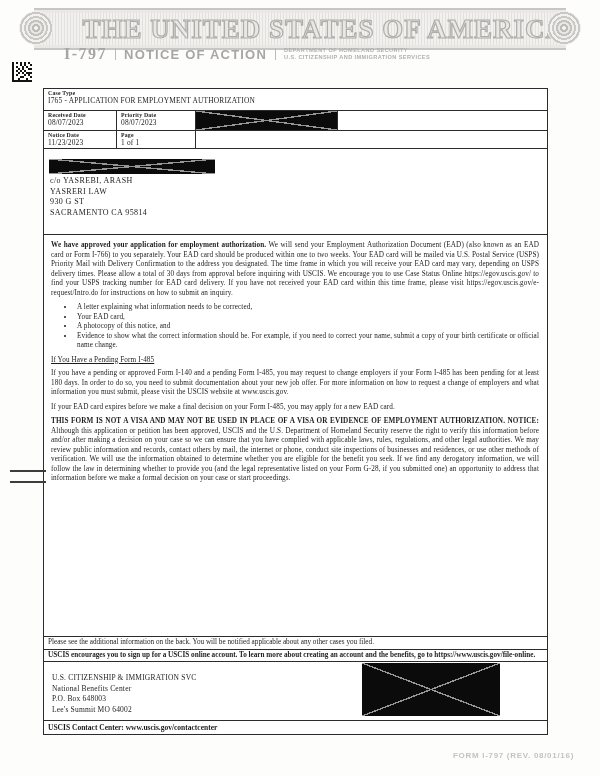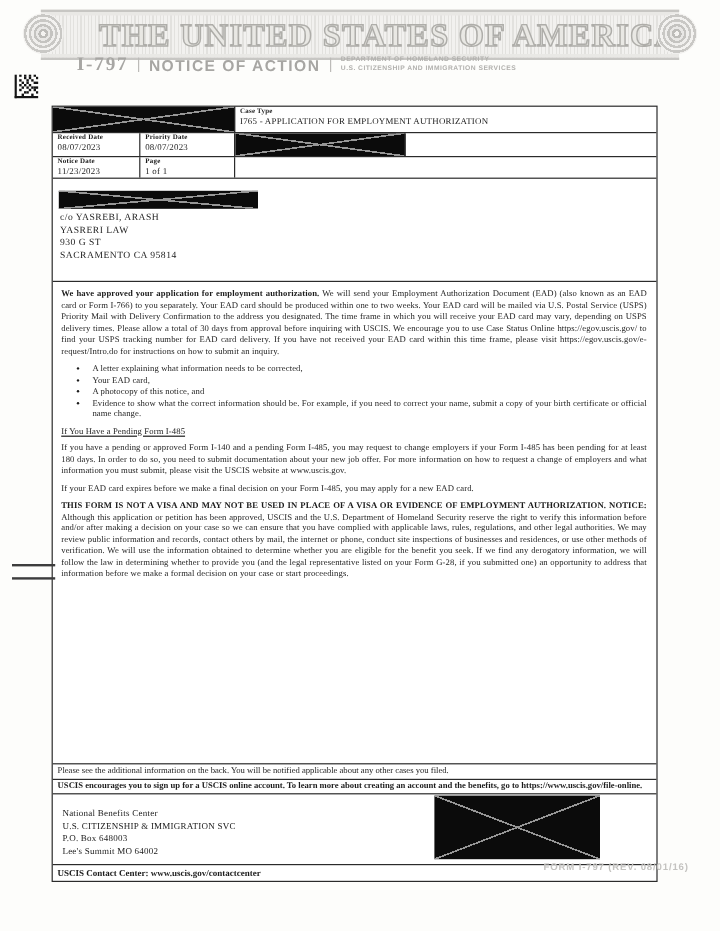--- a/index.html
+++ b/index.html
@@ -51,21 +51,21 @@
   
   .doc-table{
     position:absolute;left:43px;top:88px;width:505px;
     border:1px solid #2b2b2b;box-sizing:border-box;background:#fff;
   }
   .doc-table *{box-sizing:border-box;}
   .trow{display:flex;border-bottom:1px solid #2b2b2b;}
   .cell{padding:1px 4px;overflow:hidden;}
   .cell-label{font-weight:bold;font-size:5.8px;line-height:7px;letter-spacing:.2px;}
   .cell-value{font-size:7.4px;line-height:8.5px;letter-spacing:.2px;}
-  .r1{height:22px;}
+  .r1{height:22px;flex-direction:column;}
   .r1 .receipt-cell{width:152px;border-right:1px solid #2b2b2b;padding:0;}
   .r1 .case-cell{flex:1;}
   .r2{height:20px;}
   .r3{height:17px;border-bottom:none;justify-content:center;}
   .colA{width:73px;border-right:1px solid #2b2b2b;}
   .colB{width:79px;border-right:1px solid #2b2b2b;}
   .colC{flex:1;padding:0;display:flex;}
   .r2-redact{width:142px;height:100%;border-right:1px solid #2b2b2b;}
   
   .addr-section{position:relative;height:86px;border-top:1px solid #2b2b2b;}
@@ -89,21 +89,21 @@
   .underline{text-decoration:underline;}
   
   .info-row{border-top:1px solid #2b2b2b;font-size:7.2px;line-height:9.5px;padding:1px 4px;}
   .bold-row{font-weight:bold;}
   .bottom-section{position:relative;border-top:1px solid #2b2b2b;height:59px;}
   .office-block{padding:11px 0 0 8px;font-size:7.5px;line-height:10.5px;letter-spacing:.2px;}
   .bottom-redact{position:absolute;left:318px;top:1px;width:138px;height:53px;}
   .contact-row{border-top:1px solid #2b2b2b;font-weight:bold;font-size:7.5px;line-height:11px;padding:1px 4px;height:14px;}
   
   .page-footer{
-    position:absolute;top:718px;right:26px;
+    position:absolute;top:751px;right:26px;
     font-family:"Liberation Sans", sans-serif;font-weight:bold;font-size:8px;
     letter-spacing:.7px;color:#c4c3c0;
   }
   .margin-dash{position:absolute;left:10px;width:36px;height:2px;background:#3d3d3d;}
   .dash1{top:470px;}
   .dash2{top:481px;}
 </style>
 </head>
 <body>
 
@@ -220,22 +220,22 @@
     <p>If you have a pending or approved Form I-140 and a pending Form I-485, you may request to change employers if your Form I-485 has been pending for at least 180 days. In order to do so, you need to submit documentation about your new job offer. For more information on how to request a change of employers and what information you must submit, please visit the USCIS website at www.uscis.gov.</p>
     <p>If your EAD card expires before we make a final decision on your Form I-485, you may apply for a new EAD card.</p>
     <p><span class="bold">THIS FORM IS NOT A VISA AND MAY NOT BE USED IN PLACE OF A VISA OR EVIDENCE OF EMPLOYMENT AUTHORIZATION.</span><span class="bold"> NOTICE:</span><span> Although this application or petition has been approved, USCIS and the U.S. Department of Homeland Security reserve the right to verify this information before and/or after making a decision on your case so we can ensure that you have complied with applicable laws, rules, regulations, and other legal authorities. We may review public information and records, contact others by mail, the internet or phone, conduct site inspections of businesses and residences, or use other methods of verification. We will use the information obtained to determine whether you are eligible for the benefit you seek. If we find any derogatory information, we will follow the law in determining whether to provide you (and the legal representative listed on your Form G-28, if you submitted one) an opportunity to address that information before we make a formal decision on your case or start proceedings.</span></p>
   </div>
 
   <div class="info-row">Please see the additional information on the back. You will be notified applicable about any other cases you filed.</div>
   <div class="info-row bold-row">USCIS encourages you to sign up for a USCIS online account. To learn more about creating an account and the benefits, go to https://www.uscis.gov/file-online.</div>
 
   <div class="bottom-section">
     <div class="office-block">
+      <div>U.S. CITIZENSHIP &amp; IMMIGRATION SVC</div>
       <div>National Benefits Center</div>
-      <div>U.S. CITIZENSHIP &amp; IMMIGRATION SVC</div>
       <div>P.O. Box 648003</div>
       <div>Lee's Summit MO 64002</div>
     </div>
     <div class="bottom-redact redact"></div>
   </div>
 
   <div class="contact-row">USCIS Contact Center: www.uscis.gov/contactcenter</div>
 </div>
 
 <div class="margin-dash dash1"></div>

